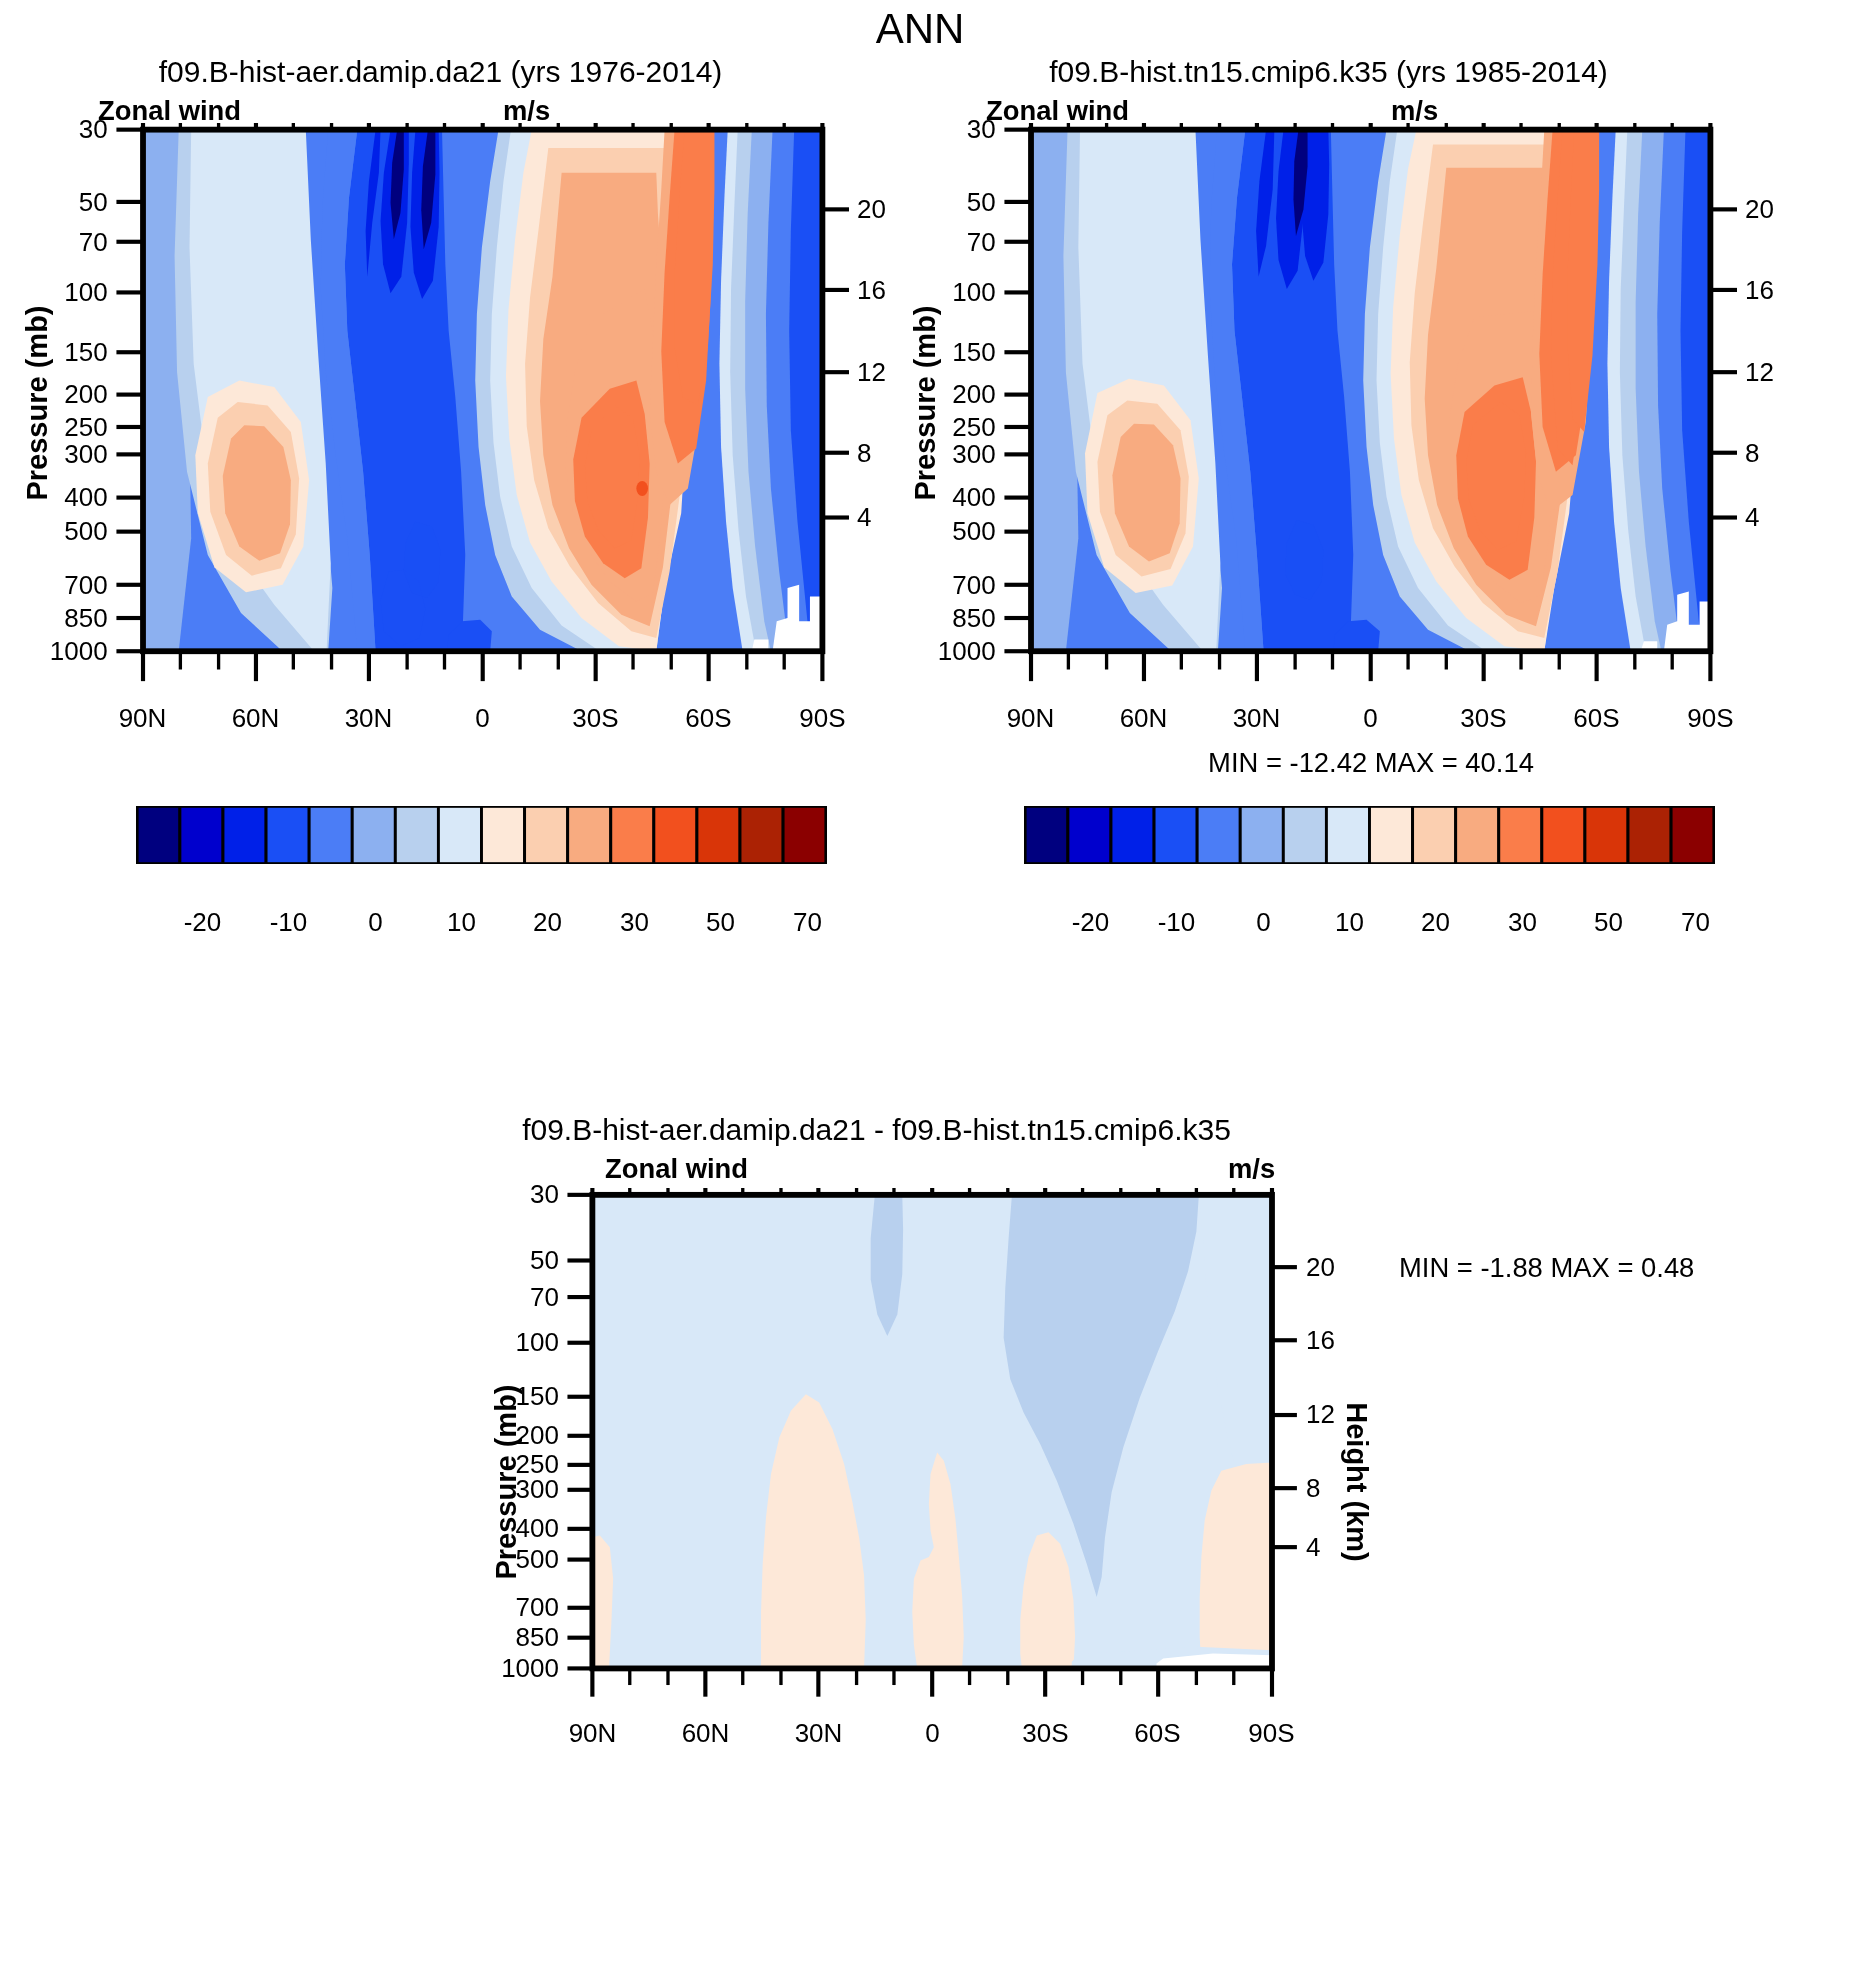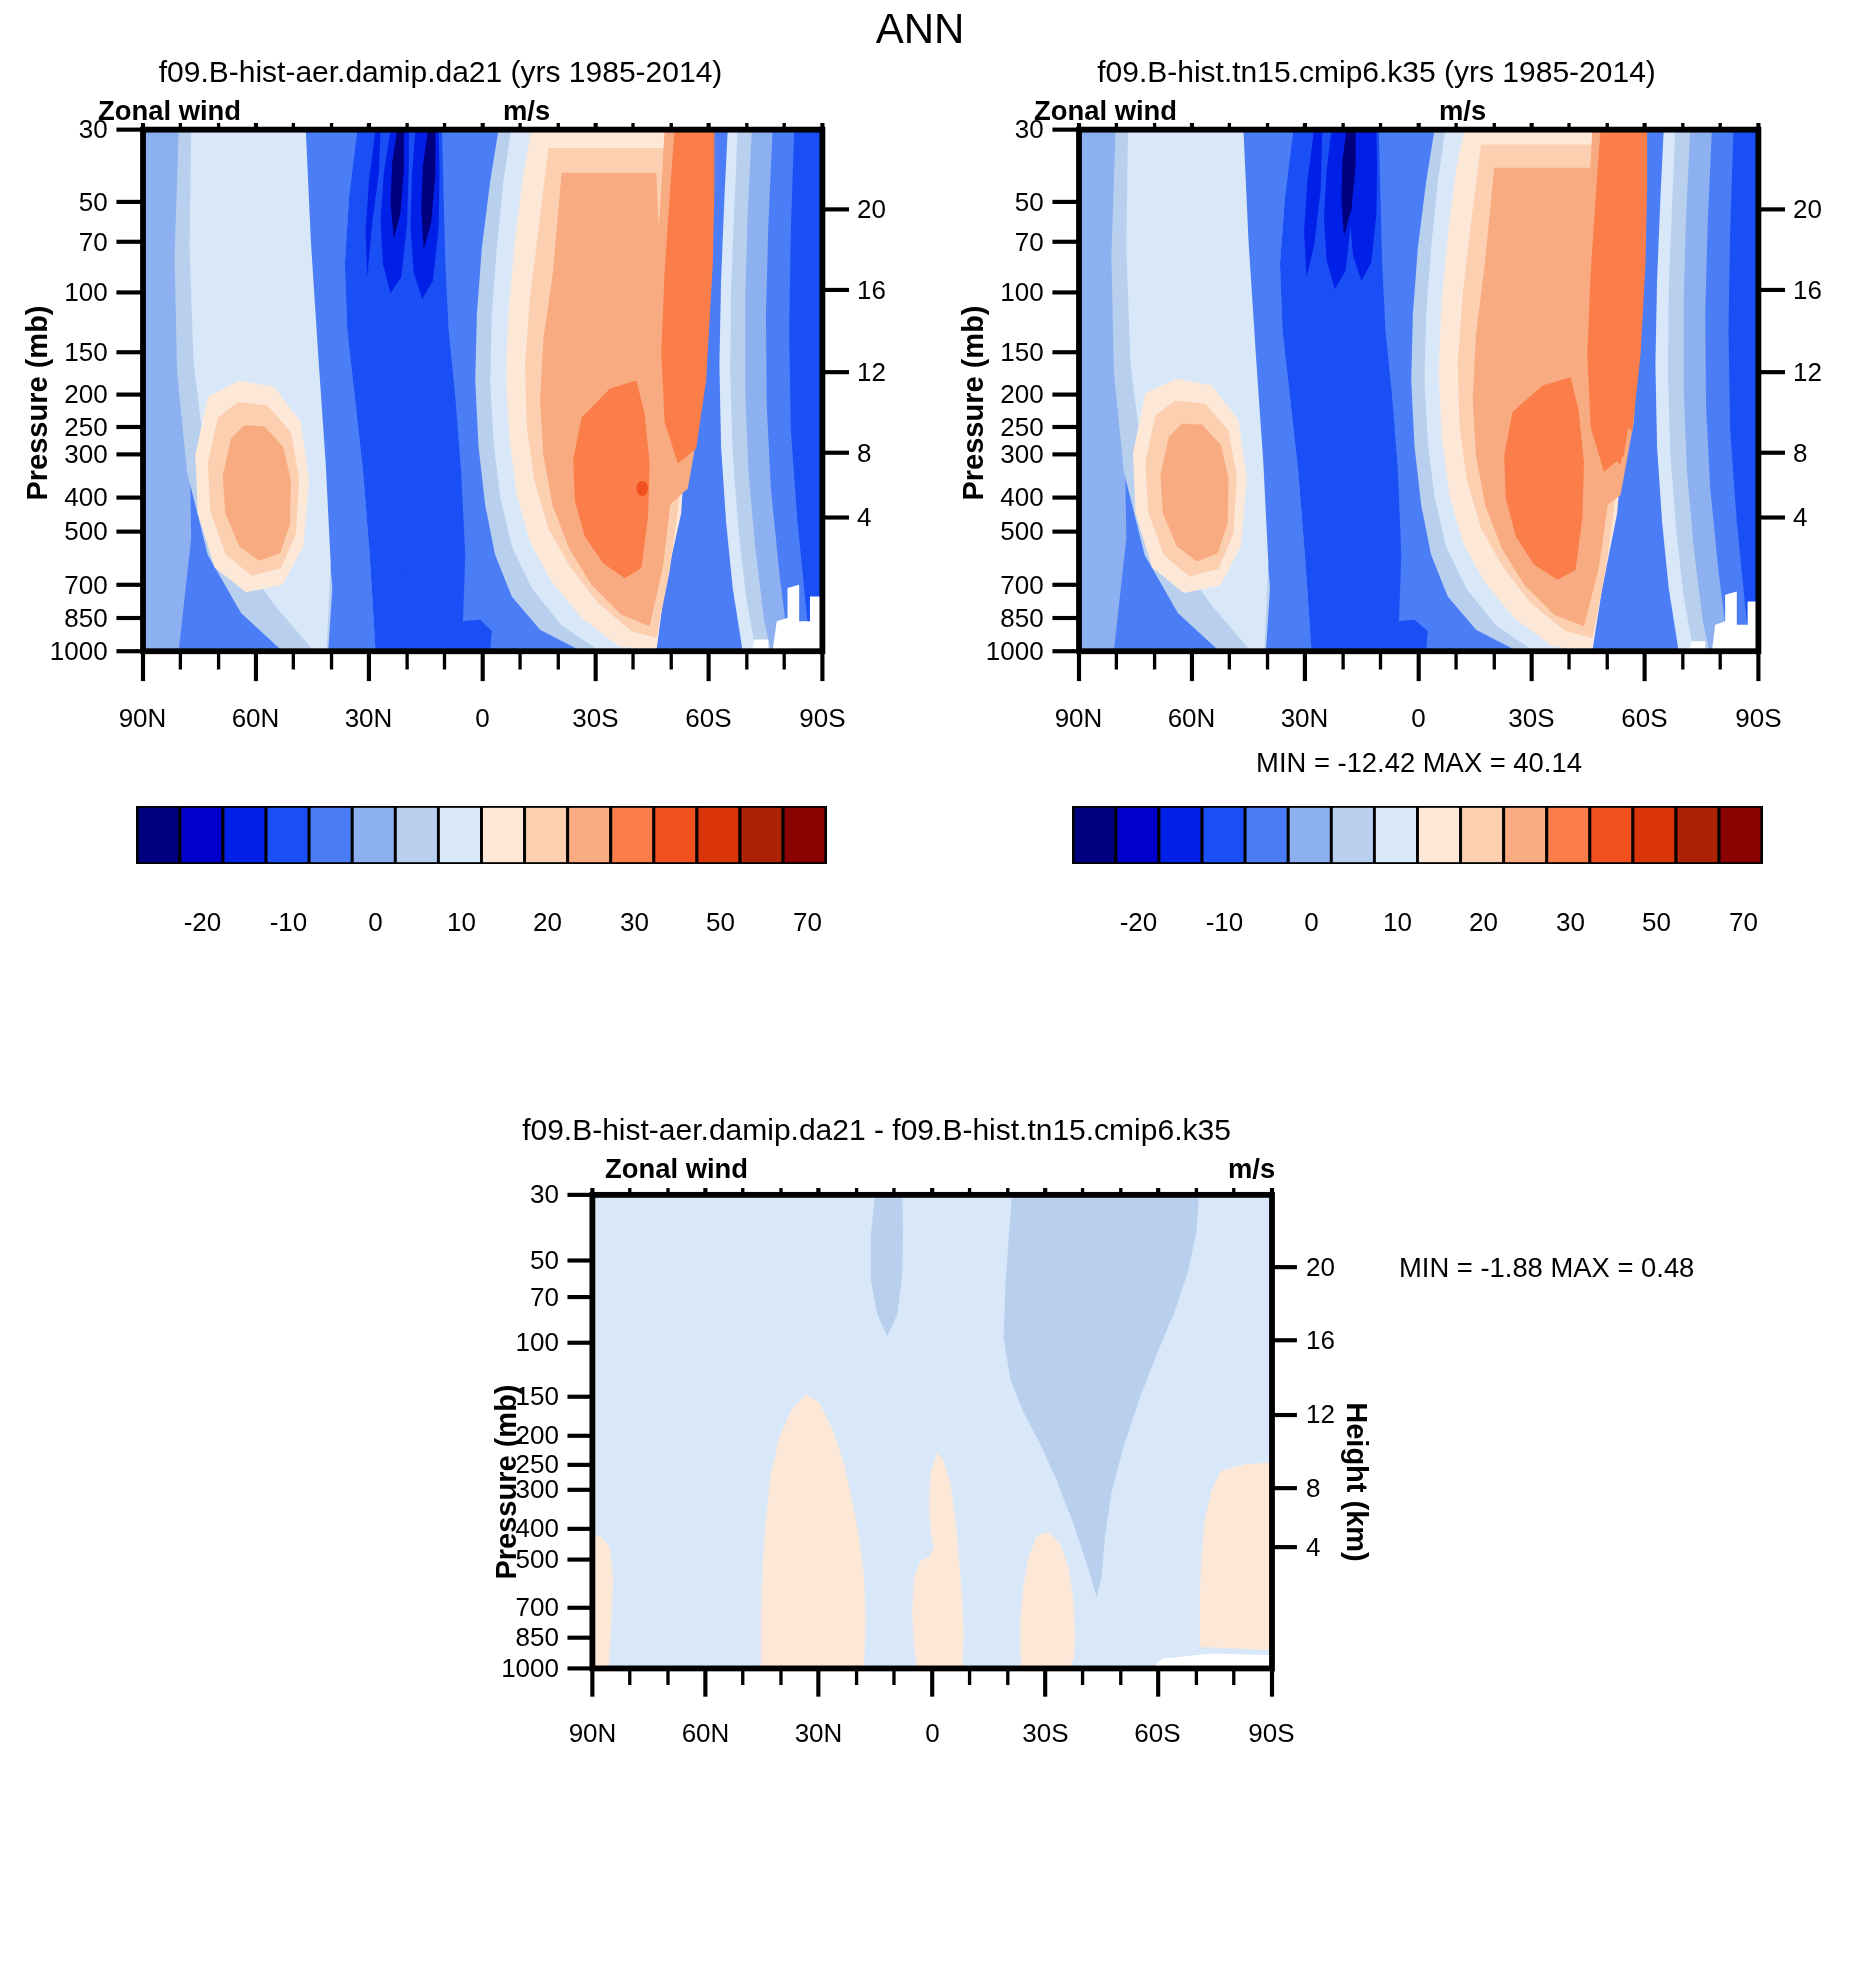--- a/index.html
+++ b/index.html
@@ -19,21 +19,21 @@
   .axis-title{font-size:29px;line-height:32px;font-weight:700;white-space:nowrap;}
   svg{display:block;}
 </style>
 </head>
 <body>
 
 <div class="abs ctr" id="main-title">ANN</div>
 
 <div class="abs" style="left:0px;top:50px;width:938px;height:1080px;">
 
-  <div class="abs ctr panel-title" style="left:0;top:5px;width:881px;">f09.B-hist-aer.damip.da21 (yrs 1985-2014)</div>
+  <div class="abs ctr panel-title" style="left:0;top:5px;width:881px;">f09.B-hist-aer.damip.da21 (yrs 1976-2014)</div>
 
   <div class="abs hdr" style="left:98px;top:46px;">Zonal wind</div>
   <div class="abs hdr" style="left:503px;top:46px;">m/s</div>
 
   <div class="abs axis-title rot90" style="left:-84px;top:337px;width:241px;text-align:center;">Pressure (mb)</div>
 
   <div class="abs axis-title rotp90" style="left:478px;top:337px;width:241px;text-align:center;">Height (km)</div>
 
   <svg width="938" height="598" viewBox="0 0 1129 720" style="position:absolute;left:0;top:73px;">
     <defs>
@@ -228,21 +228,21 @@
     <div class="abs cbticklabel ctr" style="left:131px;width:43px;">-10</div>
     <div class="abs cbticklabel ctr" style="left:218px;width:43px;">0</div>
     <div class="abs cbticklabel ctr" style="left:304px;width:43px;">10</div>
     <div class="abs cbticklabel ctr" style="left:390px;width:43px;">20</div>
     <div class="abs cbticklabel ctr" style="left:477px;width:43px;">30</div>
     <div class="abs cbticklabel ctr" style="left:563px;width:43px;">50</div>
     <div class="abs cbticklabel ctr" style="left:650px;width:43px;">70</div>
   </div>
 </div>
 
-<div class="abs" style="left:936px;top:50px;width:938px;height:1080px;">
+<div class="abs" style="left:888px;top:50px;width:938px;height:1080px;">
 
   <div class="abs ctr panel-title" style="left:0;top:5px;width:881px;">f09.B-hist.tn15.cmip6.k35 (yrs 1985-2014)</div>
 
   <div class="abs hdr" style="left:98px;top:46px;">Zonal wind</div>
   <div class="abs hdr" style="left:503px;top:46px;">m/s</div>
 
   <div class="abs axis-title rot90" style="left:-84px;top:337px;width:241px;text-align:center;">Pressure (mb)</div>
   <div class="abs axis-title rotp90" style="left:478px;top:337px;width:241px;text-align:center;">Height (km)</div>
 
   <svg width="938" height="598" viewBox="0 0 1129 720" style="position:absolute;left:0;top:73px;">

